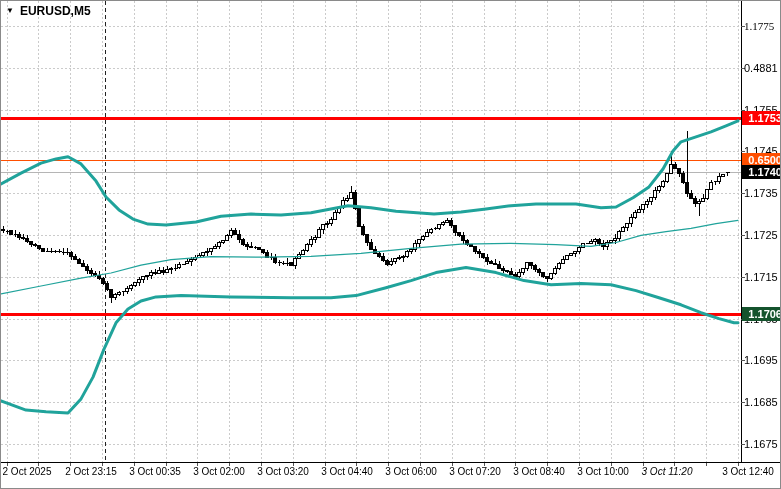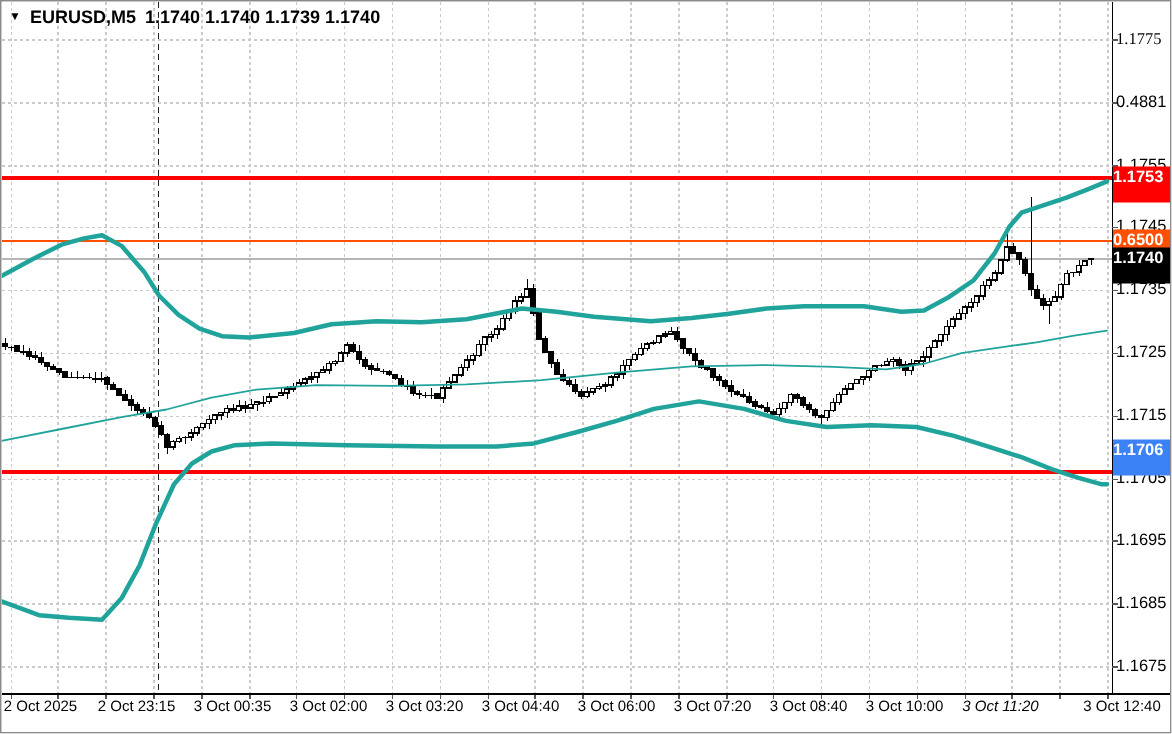--- a/index.html
+++ b/index.html
@@ -6,22 +6,22 @@
   #window{position:relative;width:781px;height:489px;background:#ffffff;overflow:hidden;
           border:1px solid #8a8a8a;box-sizing:border-box;}
   #chart-svg{position:absolute;left:0;top:0;}
   #title-bar{position:absolute;left:5px;top:3px;display:flex;align-items:center;gap:6px;
              font-size:12px;font-weight:bold;color:#000;white-space:nowrap;z-index:3;}
   #title-bar .tri{font-size:8px;line-height:8px;color:#000;}
   .ylab{position:absolute;left:743px;width:37px;height:12px;line-height:12px;
         font-size:11px;color:#000;text-align:left;z-index:1;}
   .xlab{position:absolute;width:66px;text-align:center;top:465px;font-size:10px;
         color:#000;z-index:1;white-space:nowrap;}
-  .badge{position:absolute;left:741px;width:40px;height:24px;line-height:14px;
-         text-align:left;font-size:11px;font-weight:bold;color:#fff;z-index:4;}
+  .badge{position:absolute;left:741px;width:40px;height:14px;line-height:14px;
+         text-align:right;font-size:11px;font-weight:bold;color:#fff;z-index:4;}
 </style>
 </head>
 <body>
 
 <div id="window">
   <svg id="chart-svg" width="781" height="489">
       <rect x="0" y="0" width="781" height="489" fill="#ffffff"></rect>
       <g stroke="#cbcbcb" stroke-width="1" stroke-dasharray="2 2" shape-rendering="crispEdges">
         <line x1="6.5" y1="0" x2="6.5" y2="461"></line>
         <line x1="37.5" y1="0" x2="37.5" y2="461"></line>
@@ -474,21 +474,20 @@
         <line x1="740" y1="318.5" x2="744" y2="318.5"></line>
         <line x1="740" y1="359.5" x2="744" y2="359.5"></line>
         <line x1="740" y1="401.5" x2="744" y2="401.5"></line>
         <line x1="740" y1="443.5" x2="744" y2="443.5"></line>
       </g>
     </svg>
 
   <div id="title-bar">
     <span class="tri">▼</span>
     <span>EURUSD,M5</span>
-    <span>1.1740 1.1740 1.1739 1.1740</span>
   </div>
 
   <div id="labels-layer">
       <div class="ylab" style="top: 19px; font-family: Liberation Serif, serif;">1.1775</div>
       <div class="ylab" style="top: 61px;">0.4881</div>
       <div class="ylab" style="top: 103px;">1.1755</div>
       <div class="ylab" style="top: 144px;">1.1745</div>
       <div class="ylab" style="top: 186px;">1.1735</div>
       <div class="ylab" style="top: 228px;">1.1725</div>
       <div class="ylab" style="top: 270px;">1.1715</div>
@@ -506,14 +505,14 @@
       <div class="xlab" style="left: 441px;">3 Oct 07:20</div>
       <div class="xlab" style="left: 505px;">3 Oct 08:40</div>
       <div class="xlab" style="left: 569px;">3 Oct 10:00</div>
       <div class="xlab" style="left: 633px; font-style: italic;">3 Oct 11:20</div>
       <div class="xlab" style="left: 697px; margin-left: 17px;">3 Oct 12:40</div>
     </div>
 
   <div class="badge" id="badge-res1" style="top: 110px; background: rgb(255, 0, 0);">1.1753</div>
   <div class="badge" id="badge-res2" style="top: 152px; background: rgb(255, 79, 0);">0.6500</div>
   <div class="badge" id="badge-cur" style="top: 164px; background: rgb(0, 0, 0);">1.1740</div>
-  <div class="badge" id="badge-sup" style="top: 292px; background: #3b82f6;">1.1706</div>
+  <div class="badge" id="badge-sup" style="top: 306px; background: #14532d;">1.1706</div>
 </div>
 
 </body></html>

